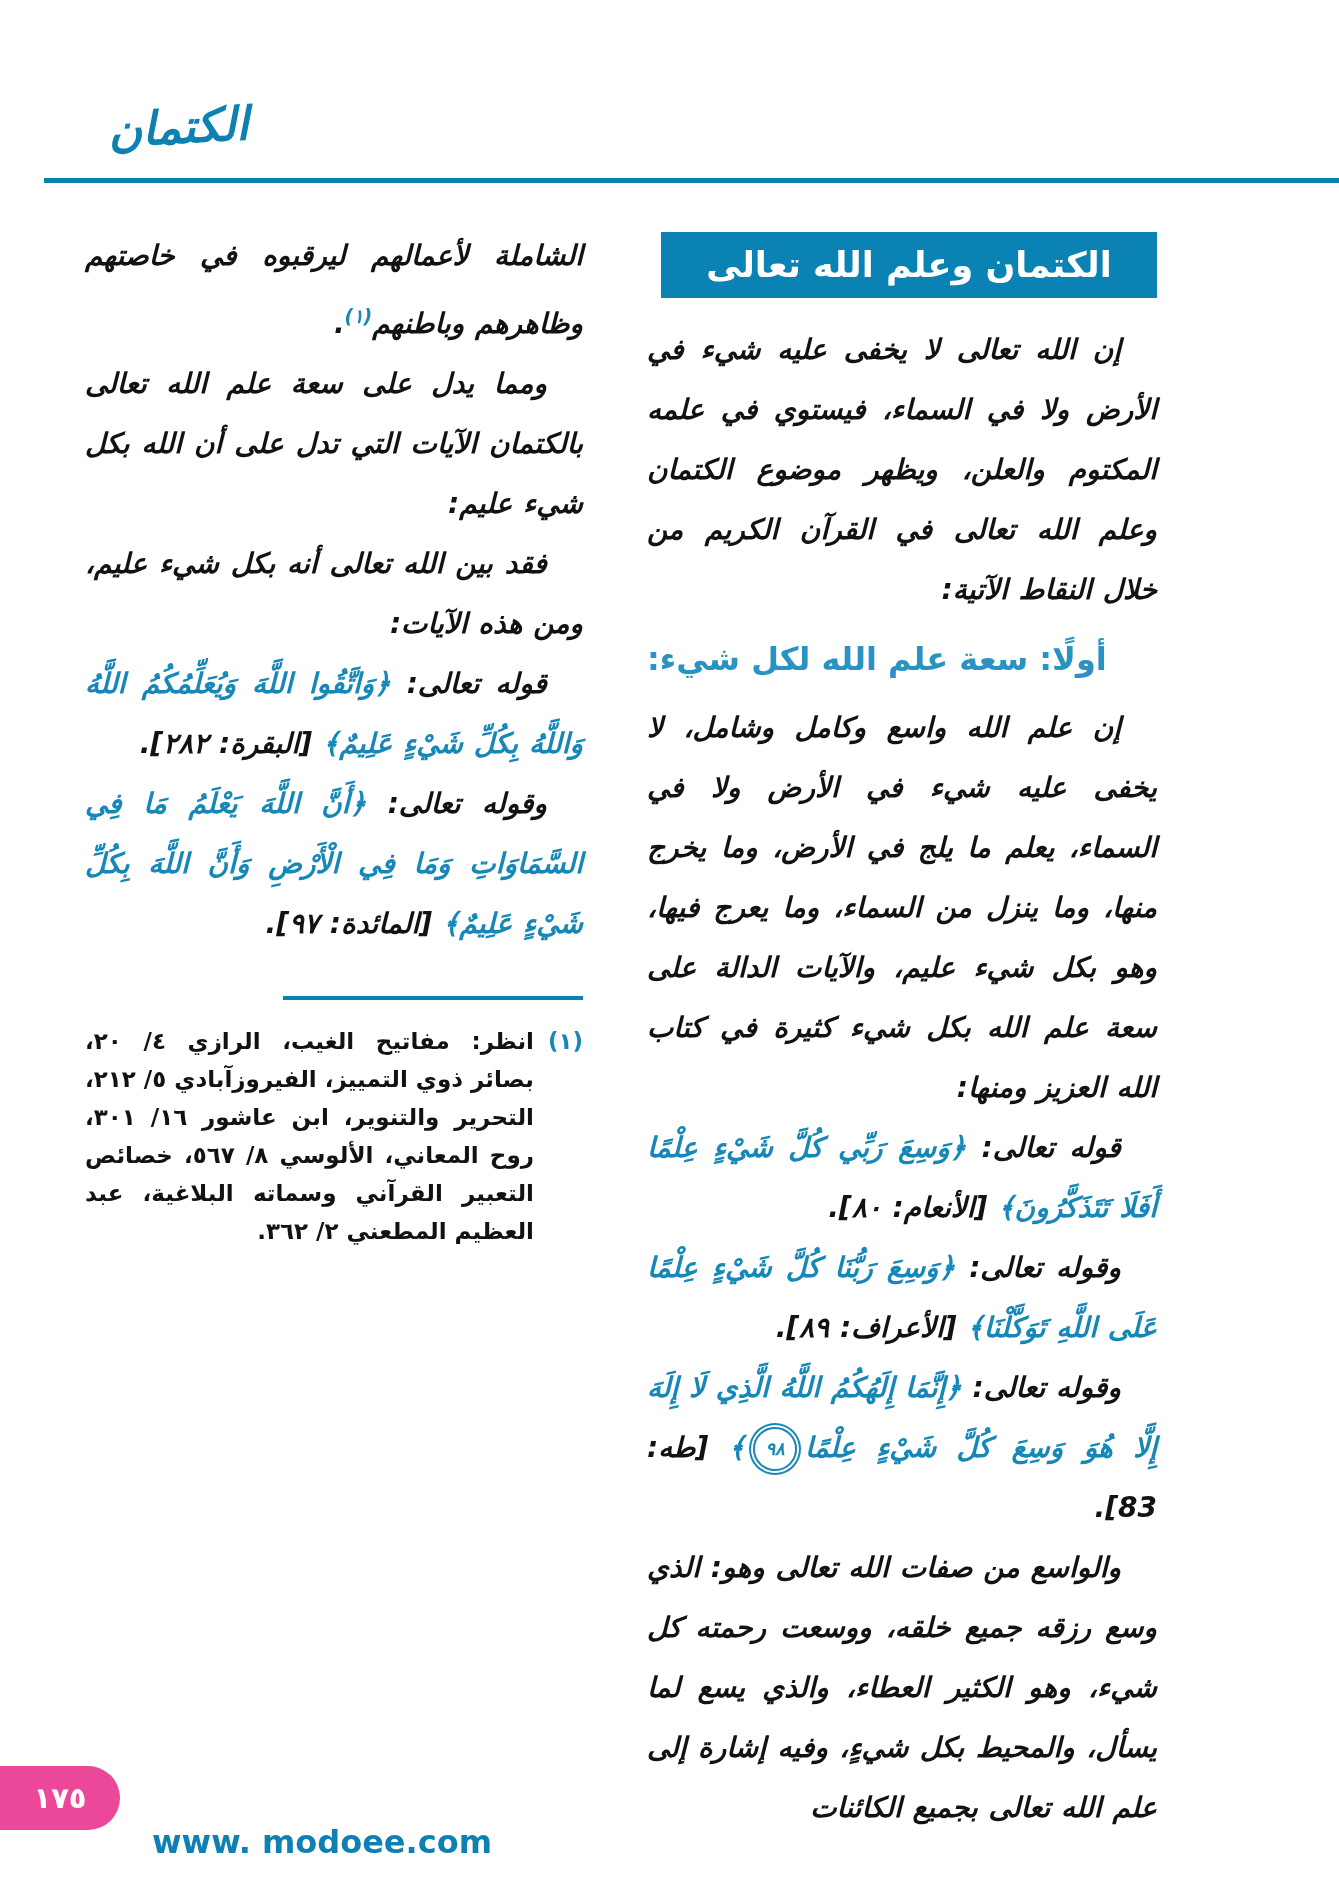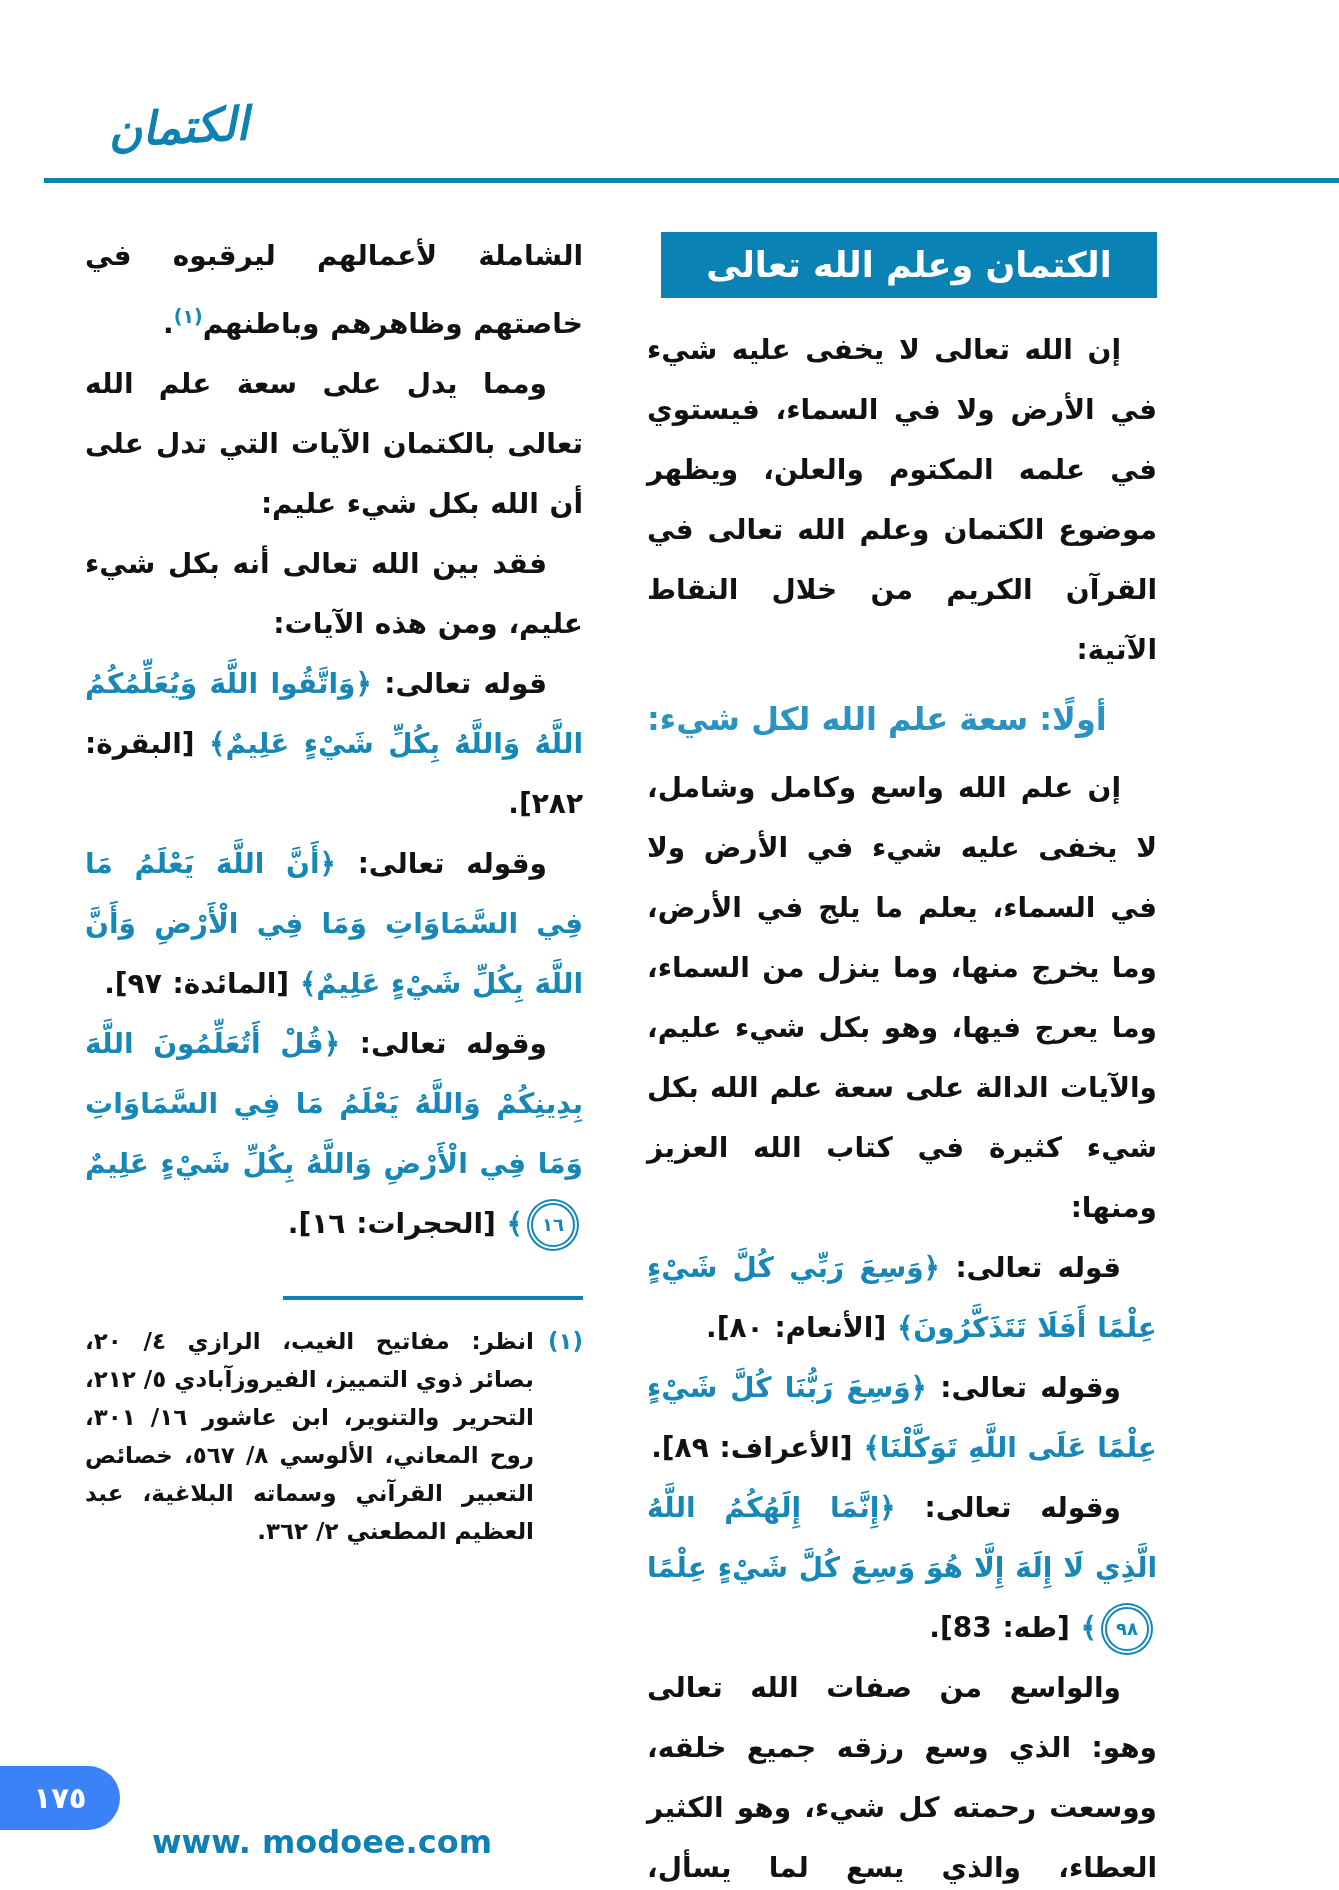--- a/index.html
+++ b/index.html
@@ -29,21 +29,21 @@
     display:flex;gap:64px;direction:rtl;
   }
   .col-right{width:510px;}
   .col-left{width:498px;}
   .section-header{
     background:#0a82b3;color:#ffffff;text-align:center;
     font-size:35px;font-weight:700;padding:13px 4px;margin:6px 0 22px 14px;
   }
   p.body{
     margin:0;font-size:28px;line-height:60px;font-weight:700;color:#121212;
-    text-align:justify;text-indent:36px;word-spacing:1px;
+    text-align:justify;text-indent:36px;word-spacing:1px;font-style:italic;
   }
   p.cont{text-indent:0;}
   .subheading{
     margin:8px 0;color:#2a93c2;font-size:32px;font-weight:700;
     line-height:62px;text-indent:30px;text-align:left;
   }
   .quran{color:#1787b7;}
   .ayah-num{
     display:inline-flex;align-items:center;justify-content:center;
     min-width:40px;height:40px;margin:0 8px;
@@ -59,21 +59,21 @@
   }
   .footnote{display:flex;gap:14px;direction:rtl;}
   .fn-marker{color:#1787b7;font-size:23px;font-weight:700;line-height:38px;white-space:nowrap;}
   .fn-text{
     font-size:23px;line-height:38px;font-weight:700;color:#121212;
     text-align:justify;flex:1;
   }
   
   .page-pill{
     position:absolute;left:0;top:1766px;width:120px;height:64px;
-    background:#3b82f6;border-radius:0 32px 32px 0;
+    background:#ec4899;border-radius:0 32px 32px 0;
     display:flex;align-items:center;justify-content:center;
     color:#ffffff;font-size:29px;font-weight:700;
   }
   .website{
     position:absolute;left:152px;top:1823px;
     color:#1080b2;font-size:32px;font-weight:700;direction:ltr;
   }
 </style>
 </head>
 <body>
@@ -111,21 +111,20 @@
       <p class="body">ومما يدل على سعة علم الله تعالى بالكتمان الآيات التي تدل على أن الله بكل شيء عليم:</p>
 
       <p class="body">فقد بين الله تعالى أنه بكل شيء عليم، ومن هذه الآيات:</p>
 
       <p class="body"><span>قوله تعالى:</span> <span class="quran">﴿وَاتَّقُوا اللَّهَ وَيُعَلِّمُكُمُ اللَّهُ وَاللَّهُ بِكُلِّ شَيْءٍ عَلِيمٌ﴾</span> <span>[البقرة: ٢٨٢].</span></p>
 
 
       <p class="body"><span>وقوله تعالى:</span> <span class="quran">﴿أَنَّ اللَّهَ يَعْلَمُ مَا فِي السَّمَاوَاتِ وَمَا فِي الْأَرْضِ وَأَنَّ اللَّهَ بِكُلِّ شَيْءٍ عَلِيمٌ﴾</span> <span>[المائدة: ٩٧].</span></p>
 
 
-      <p class="body"><span>وقوله تعالى:</span> <span class="quran">﴿قُلْ أَتُعَلِّمُونَ اللَّهَ بِدِينِكُمْ وَاللَّهُ يَعْلَمُ مَا فِي السَّمَاوَاتِ وَمَا فِي الْأَرْضِ وَاللَّهُ بِكُلِّ شَيْءٍ عَلِيمٌ</span><span class="ayah-num">١٦</span><span class="quran">﴾</span> <span>[الحجرات: ١٦].</span></p>
 
       <div class="footnote-sep"></div>
 
       <div class="footnote">
         <span class="fn-marker">(١)</span>
         <span class="fn-text">انظر: مفاتيح الغيب، الرازي ٤/ ٢٠، بصائر ذوي التمييز، الفيروزآبادي ٥/ ٢١٢، التحرير والتنوير، ابن عاشور ١٦/ ٣٠١، روح المعاني، الألوسي ٨/ ٥٦٧، خصائص التعبير القرآني وسماته البلاغية، عبد العظيم المطعني ٢/ ٣٦٢.</span>
       </div>
     </div>
 
   </div>

